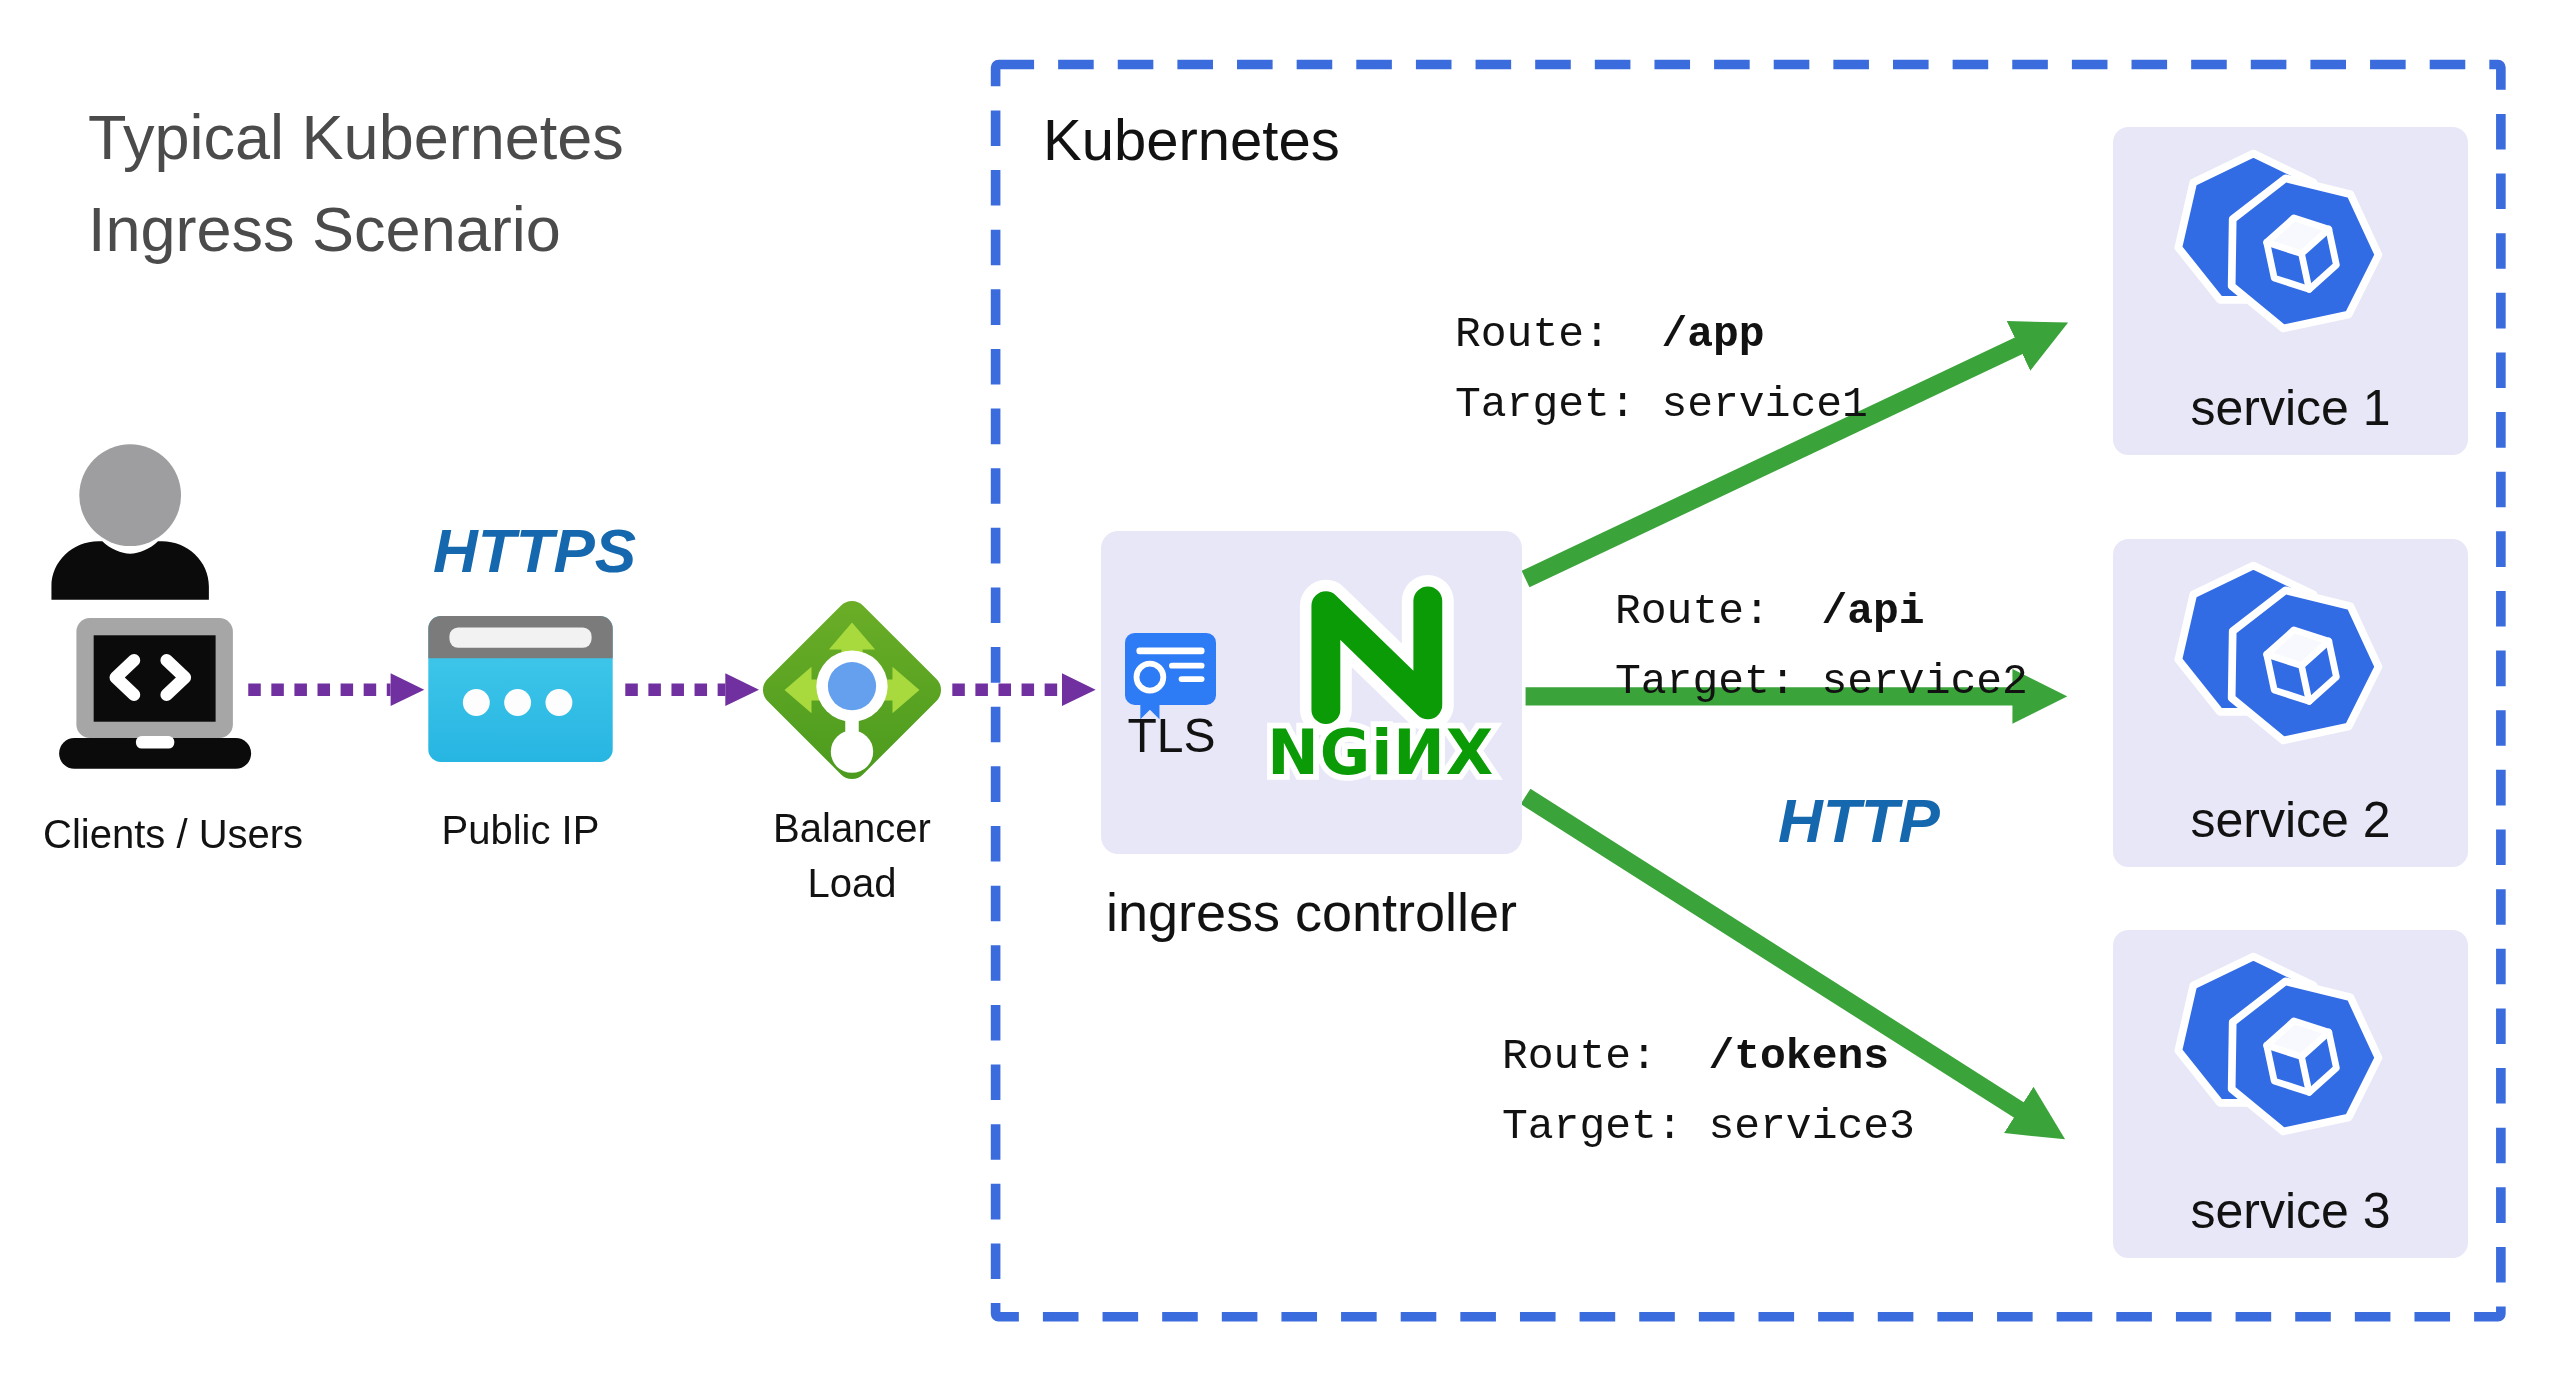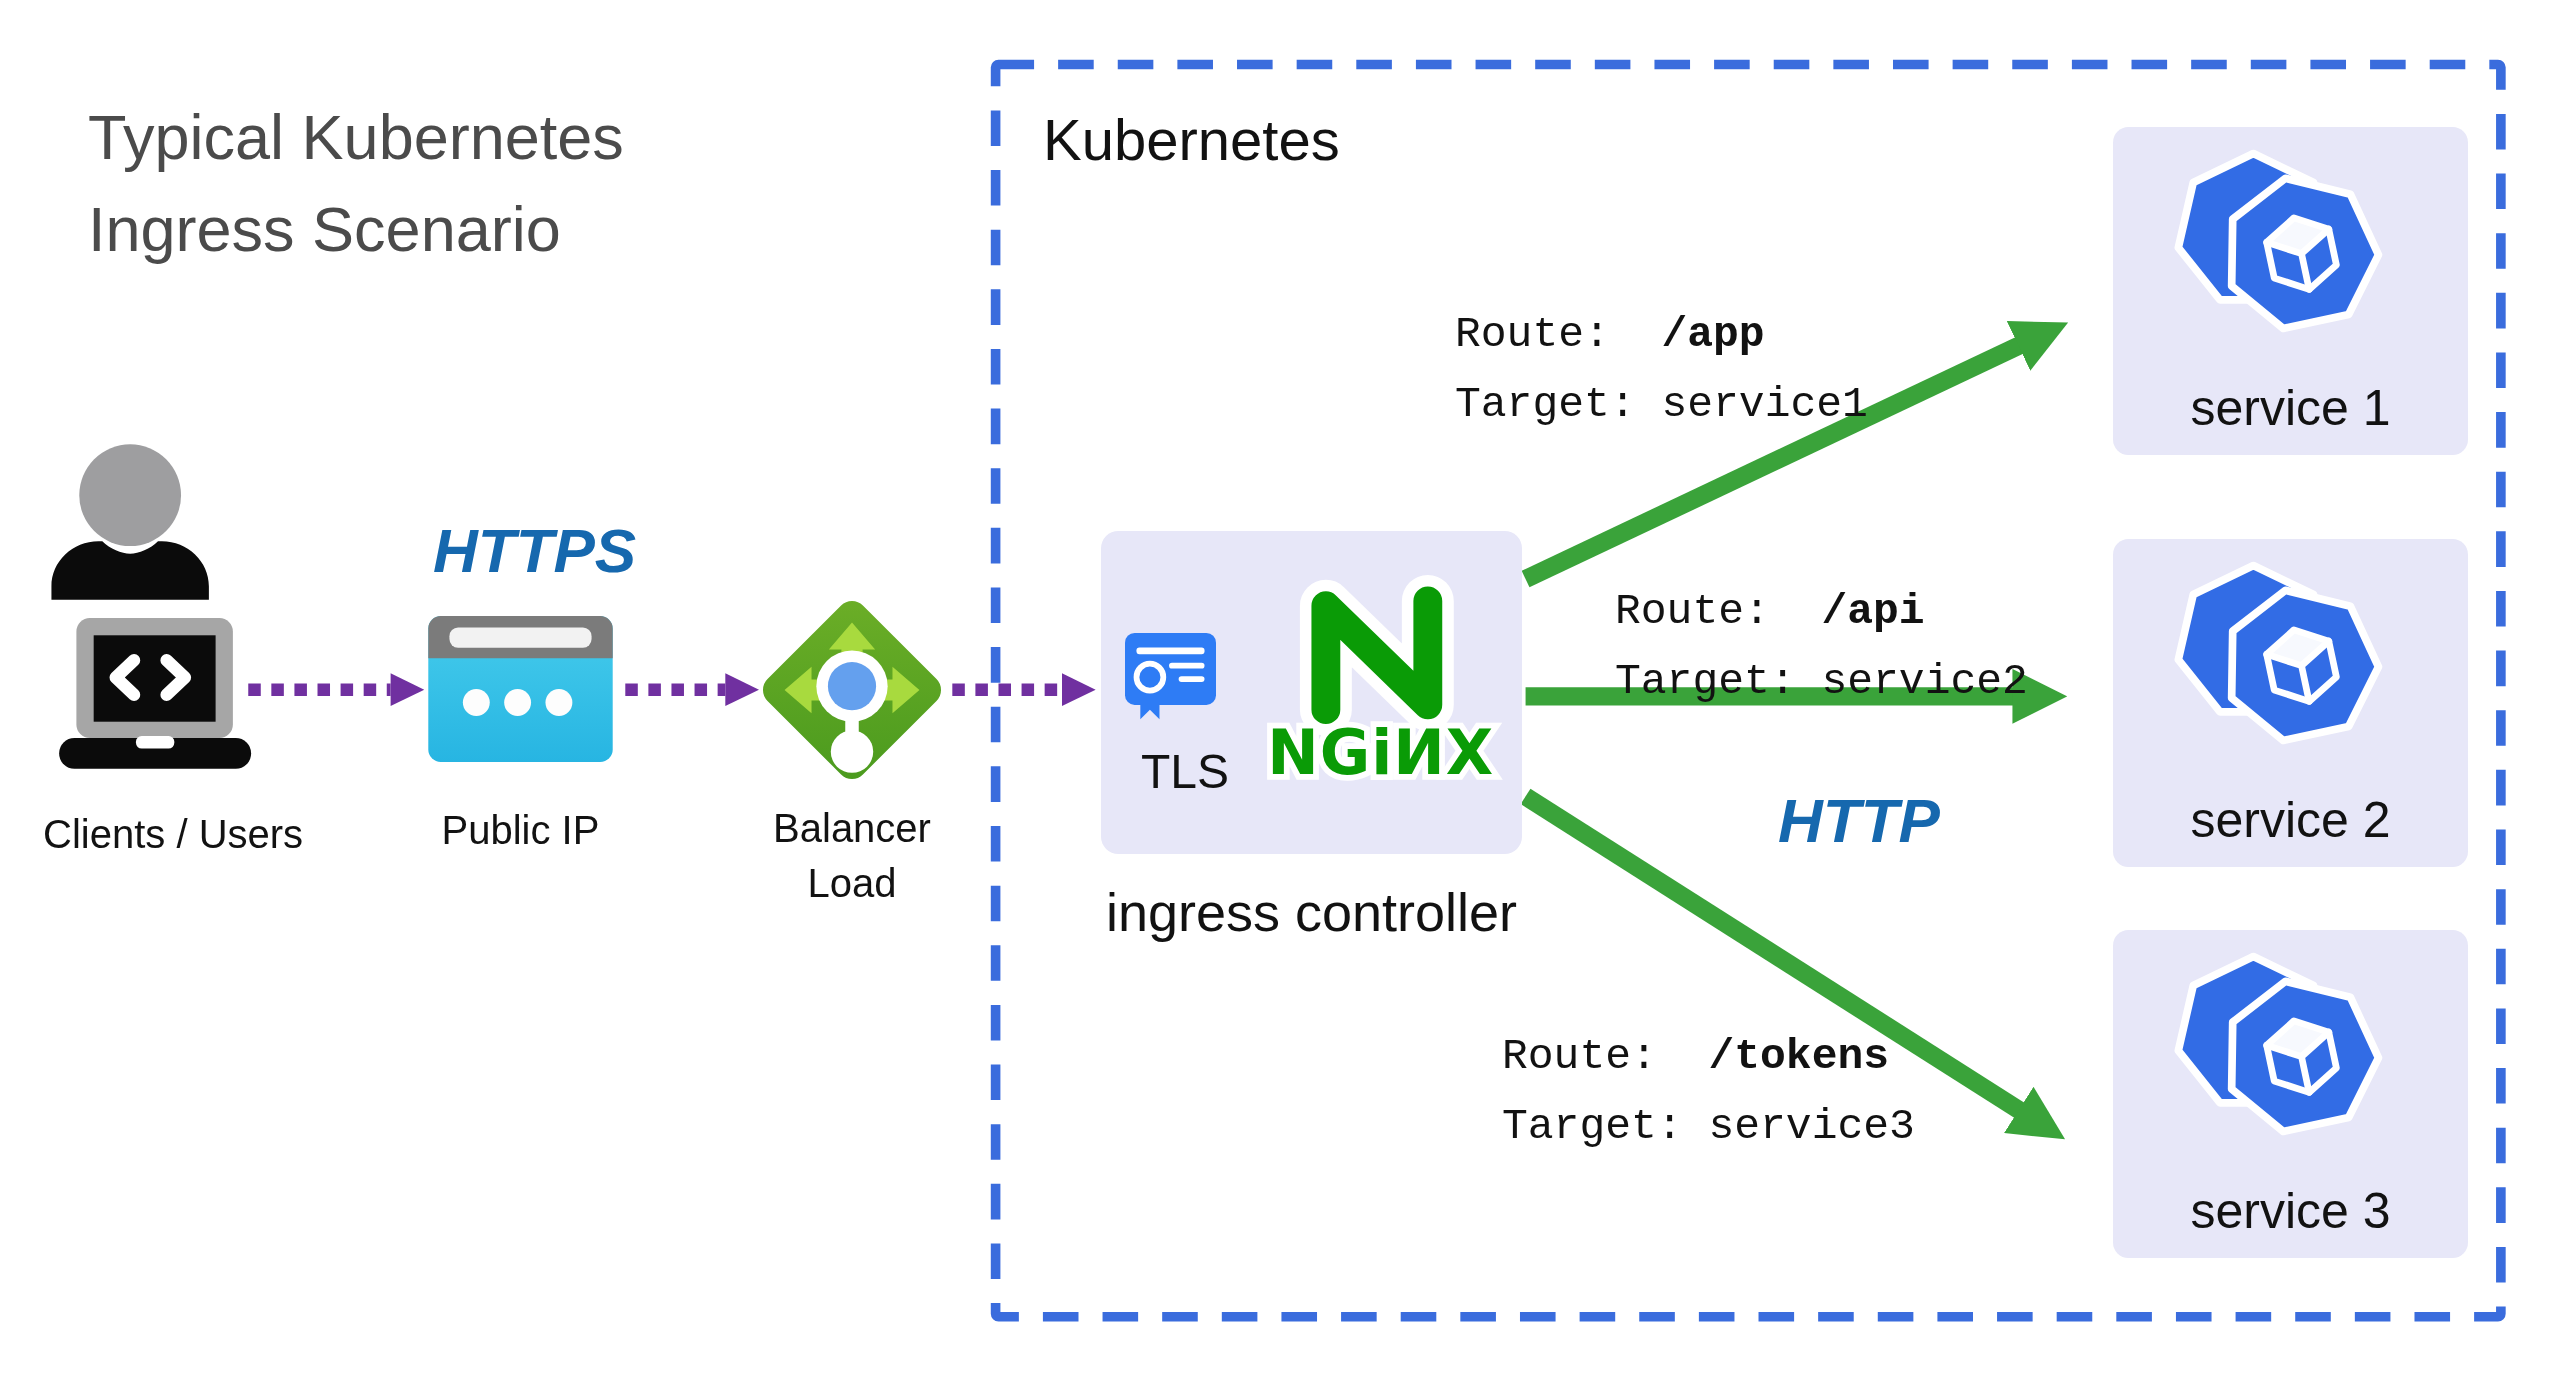--- a/index.html
+++ b/index.html
@@ -14,21 +14,21 @@
   .lbl{font-size:40px;color:var(--ink);text-align:center;line-height:1.3;}
   .title{font-size:63px;line-height:92px;font-weight:400;color:var(--titleGray);}
   .proto{font-size:62px;font-style:italic;font-weight:600;color:var(--protoBlue);text-align:center;}
   .cluster-label{font-size:58px;color:var(--ink);}
   .panel{background:var(--lavender);border-radius:17.3px;}
   .svc-box{left:2069px;width:355px;height:328px;border-radius:15.4px;margin-left:44px;}
   .svc-label{position:absolute;left:0;top:252px;width:100%;text-align:center;font-size:50px;color:var(--ink);}
   .route{font-family:Liberation Mono, monospace;font-size:43px;line-height:70px;color:var(--ink);white-space:pre;}
   .route b{font-weight:bold;}
   .ingress-label{font-size:54px;text-align:center;color:var(--ink);}
-  .tls-label{font-size:48px;text-align:right;color:var(--ink);margin-top:36px;}
+  .tls-label{font-size:48px;text-align:center;color:var(--ink);}
   
   .purple-dash{stroke:var(--purple);stroke-width:13;stroke-dasharray:13 11;fill:none;}
   .purple-head{fill:var(--purple);}
   .green-shaft{stroke:var(--green);stroke-width:19;fill:none;}
   .green-head{fill:var(--green);}
   .k8s-rect{fill:none;stroke:var(--k8sBorder);stroke-width:10;stroke-dasharray:37 25;}
   .hept{fill:var(--k8sBlue);stroke:#fff;stroke-width:8;stroke-linejoin:round;}
   .cube-edge{fill:none;stroke:#fff;stroke-width:7;stroke-linejoin:round;stroke-linecap:round;}
   .cube-top{fill:#fff;opacity:.96;}
   .nginx-n-under{fill:none;stroke:#fff;stroke-width:54;stroke-linecap:round;stroke-linejoin:round;}

